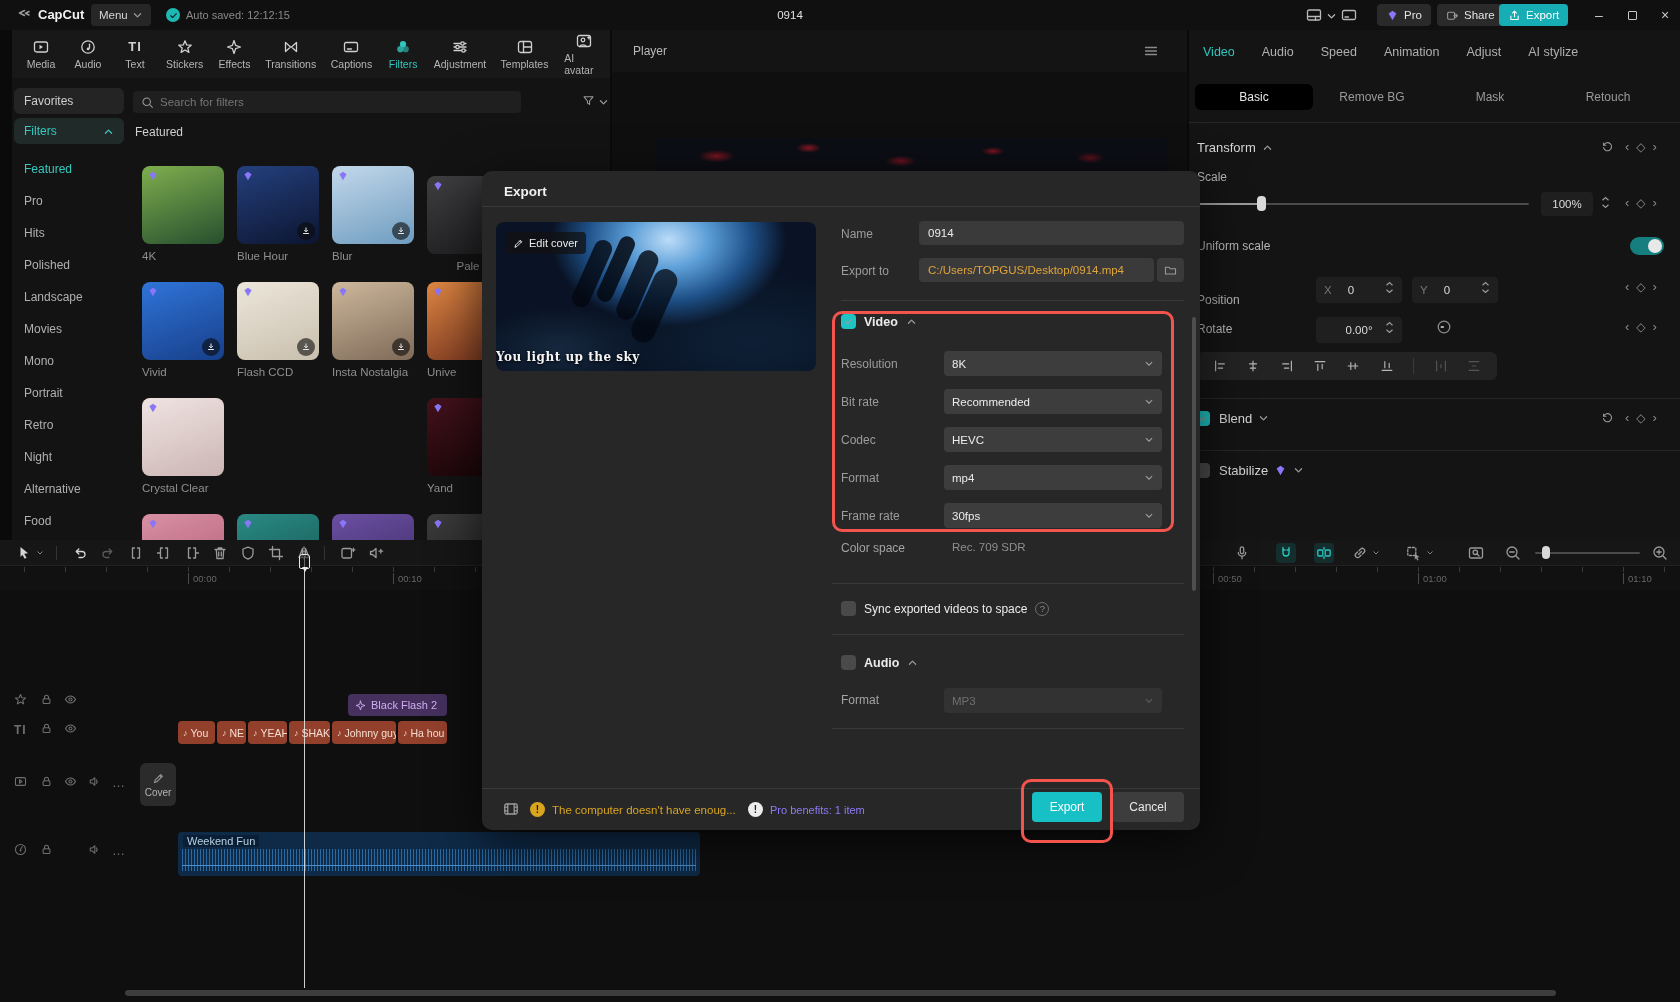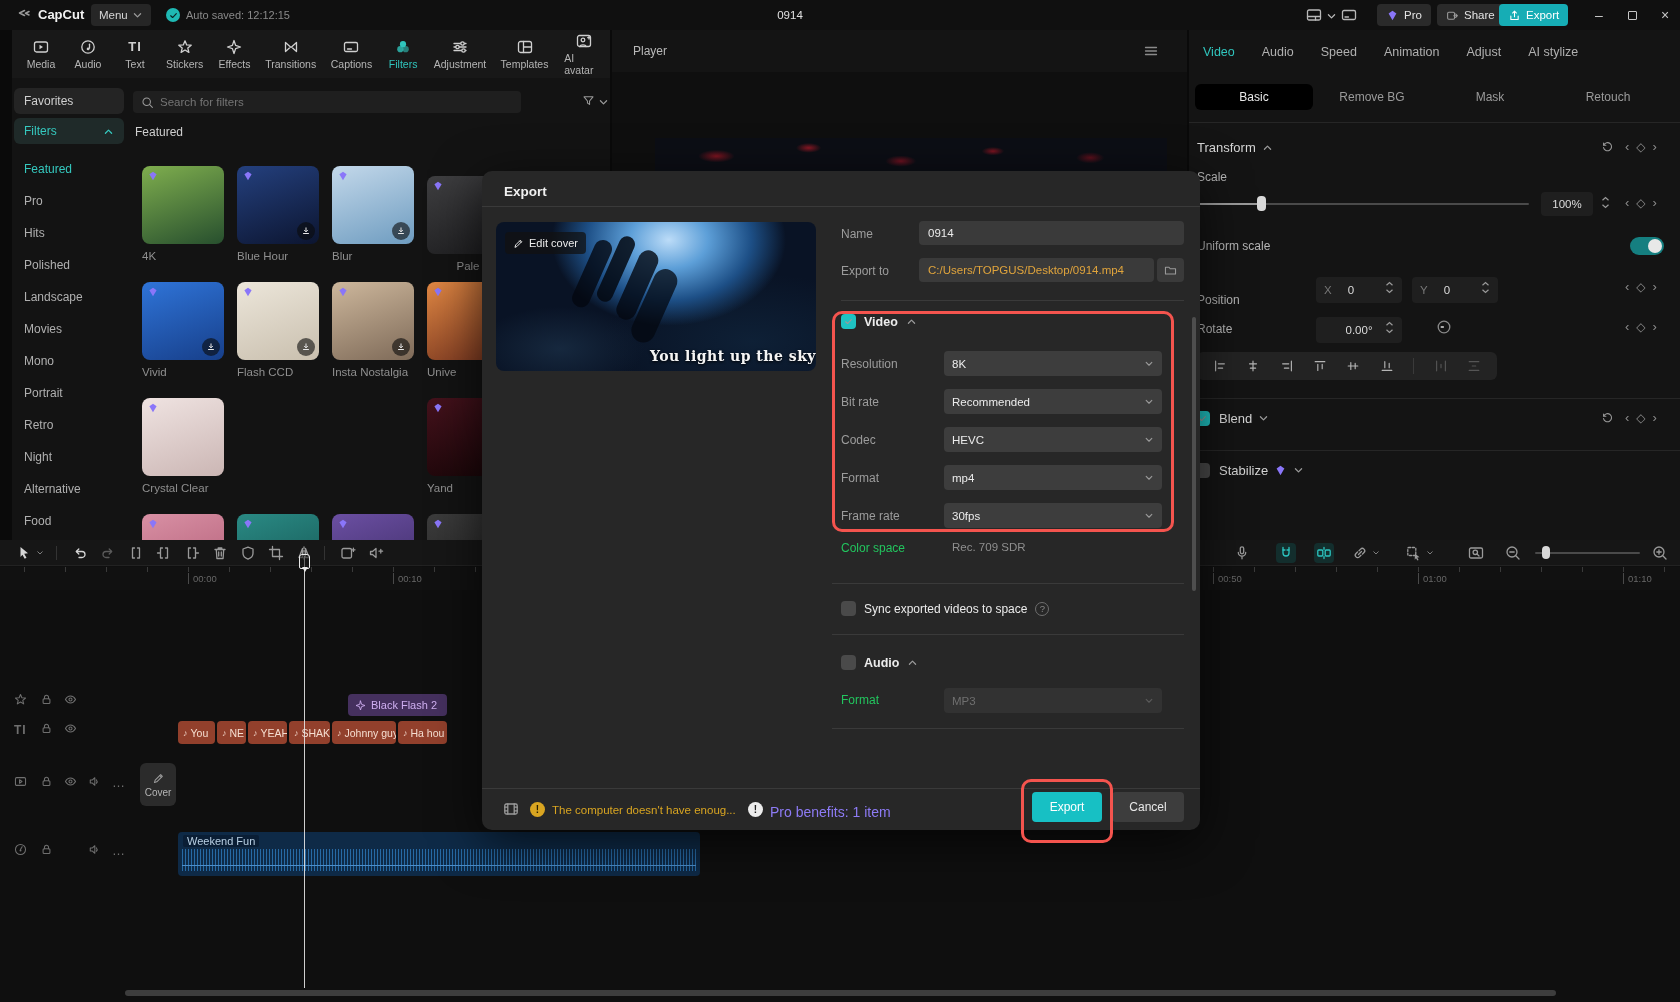--- a/index.html
+++ b/index.html
@@ -133,37 +133,37 @@
   .dlg-title { position:absolute; left:22px; top:13px; color:#f0f0f0; font-size:13.5px; font-weight:bold; }
   .dlg-div { position:absolute; height:1px; background:#3a3a3a; }
   .cover { position:absolute; left:14px; top:51px; width:320px; height:149px; border-radius:8px; overflow:hidden;
      background:
        radial-gradient(150px 110px at 54% 12%, #bcdcf8 0%, #5d9fd8 26%, #1d4f86 55%, rgba(8,17,38,0) 78%),
        radial-gradient(120px 60px at 20% 85%, #16283e 0%, rgba(8,17,38,0) 70%),
        radial-gradient(200px 90px at 80% 80%, #0e2036 0%, rgba(8,17,38,0) 75%),
        #091325; padding-left: 40px; }
   .cover::before { content:""; position:absolute; left:35%; top:8%; width:16px; height:70px; background:rgba(4,8,16,.85); transform:rotate(24deg); border-radius:8px; box-shadow:26px 6px 0 2px rgba(4,8,16,.8), 50px 18px 0 4px rgba(4,8,16,.75), -20px 14px 0 1px rgba(4,8,16,.8); }
   .edit-cover { position:absolute; left:9px; top:10px; height:22px; background:rgba(18,18,18,.75); border-radius:4px; display:flex; align-items:center; gap:5px; padding:0 8px; color:#ececec; font-size:11px; }
-  .cover-caption { position:absolute; left:0; right:0; bottom:7px; text-align:right; color:#f5f5f5; font-family:"DejaVu Serif", serif; font-weight:bold; font-size:14px; letter-spacing:.5px; text-shadow:0 1px 3px #000; }
+  .cover-caption { position:absolute; left:0; right:0; bottom:7px; text-align:left; color:#f5f5f5; font-family:"DejaVu Serif", serif; font-weight:bold; font-size:12px; letter-spacing:.5px; text-shadow:0 1px 3px #000; }
   .f-label { position:absolute; left:359px; color:#9c9c9c; font-size:12px; }
-  .f-label.lite { color:#22c55e; }
+  .f-label.lite { color:#a3a3a3; }
   .f-input { position:absolute; left:437px; height:24px; background:#3a3a3a; border-radius:4px; display:flex; align-items:center; padding:0 9px; font-size:11.5px; color:#ececec; }
   .dd { position:absolute; left:462px; width:218px; height:25px; background:#3d3d3d; border-radius:4px; display:flex; align-items:center; justify-content:space-between; padding:0 8px; color:#ececec; font-size:11.5px; }
   .dd .ic svg { width:10px; height:10px; }
   .dd.dim { background:#323232; color:#6f6f6f; }
   .dd.dim .ic { color:#5a5a5a; }
   .folder-btn { position:absolute; left:675px; top:87px; width:27px; height:24px; background:#3a3a3a; border-radius:4px; display:flex; align-items:center; justify-content:center; color:#e0e0e0; }
   .sec-row { position:absolute; display:flex; align-items:center; gap:8px; color:#ececec; font-size:12.5px; font-weight:bold; }
   .chev-t { color:#9a9a9a; } .chev-t svg { width:9px; height:9px; }
   .qmark { width:14px; height:14px; border:1px solid #6f6f6f; border-radius:50%; color:#8a8a8a; font-size:9.5px; display:flex; align-items:center; justify-content:center; font-weight:normal; }
   .dlg-scroll { position:absolute; left:710px; top:146px; width:4px; height:274px; background:#4e4e4e; border-radius:2px; }
   .foot-icon { position:absolute; color:#9a9a9a; }
   .badge-circle { position:absolute; width:15px; height:15px; border-radius:50%; display:flex; align-items:center; justify-content:center; font-size:10px; font-weight:bold; }
   .warn-text { position:absolute; font-size:11.5px; color:#d9a521; }
-  .pro-text { position:absolute; font-size:14px; color:#8d7bf5; }
+  .pro-text { position:absolute; font-size:11px; color:#8d7bf5; }
   .btn { position:absolute; height:30px; border-radius:4px; display:flex; align-items:center; justify-content:center; font-size:12px; }
   .btn.primary { background:#17c0c4; color:#fff; width:70px; }
   .btn.ghost { background:#3d3d3d; color:#e8e8e8; width:72px; }
   .redbox { position:absolute; border:3px solid #f4544e; border-radius:10px; z-index:30; pointer-events:none; }
 </style>
 </head>
 <body>
 
 <div class="app">
 

